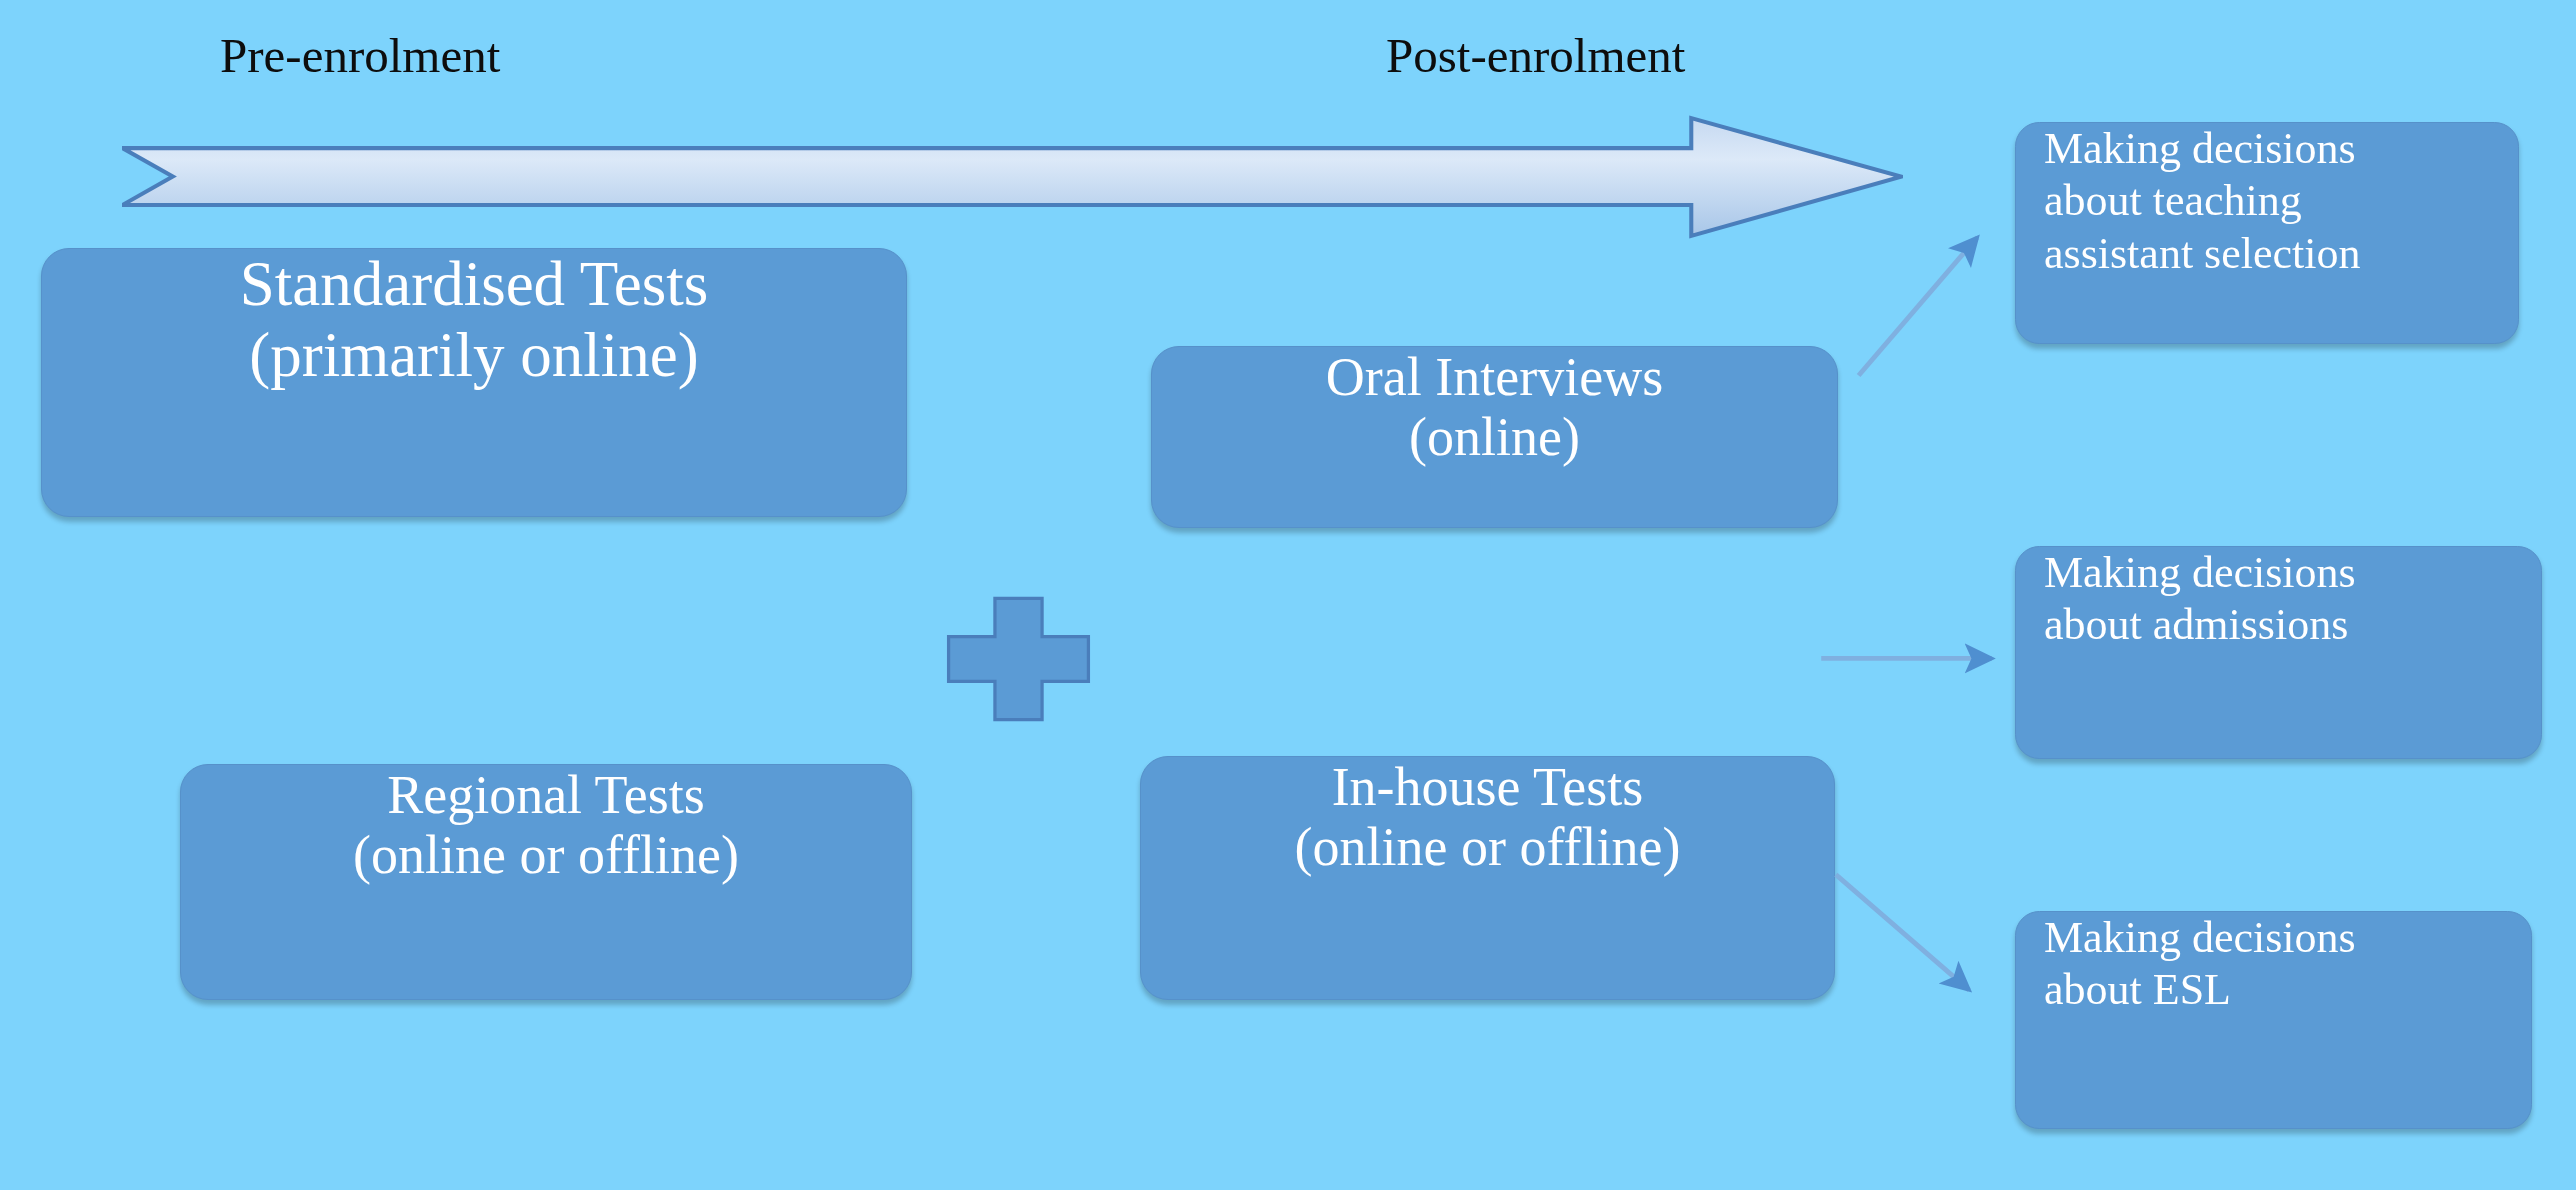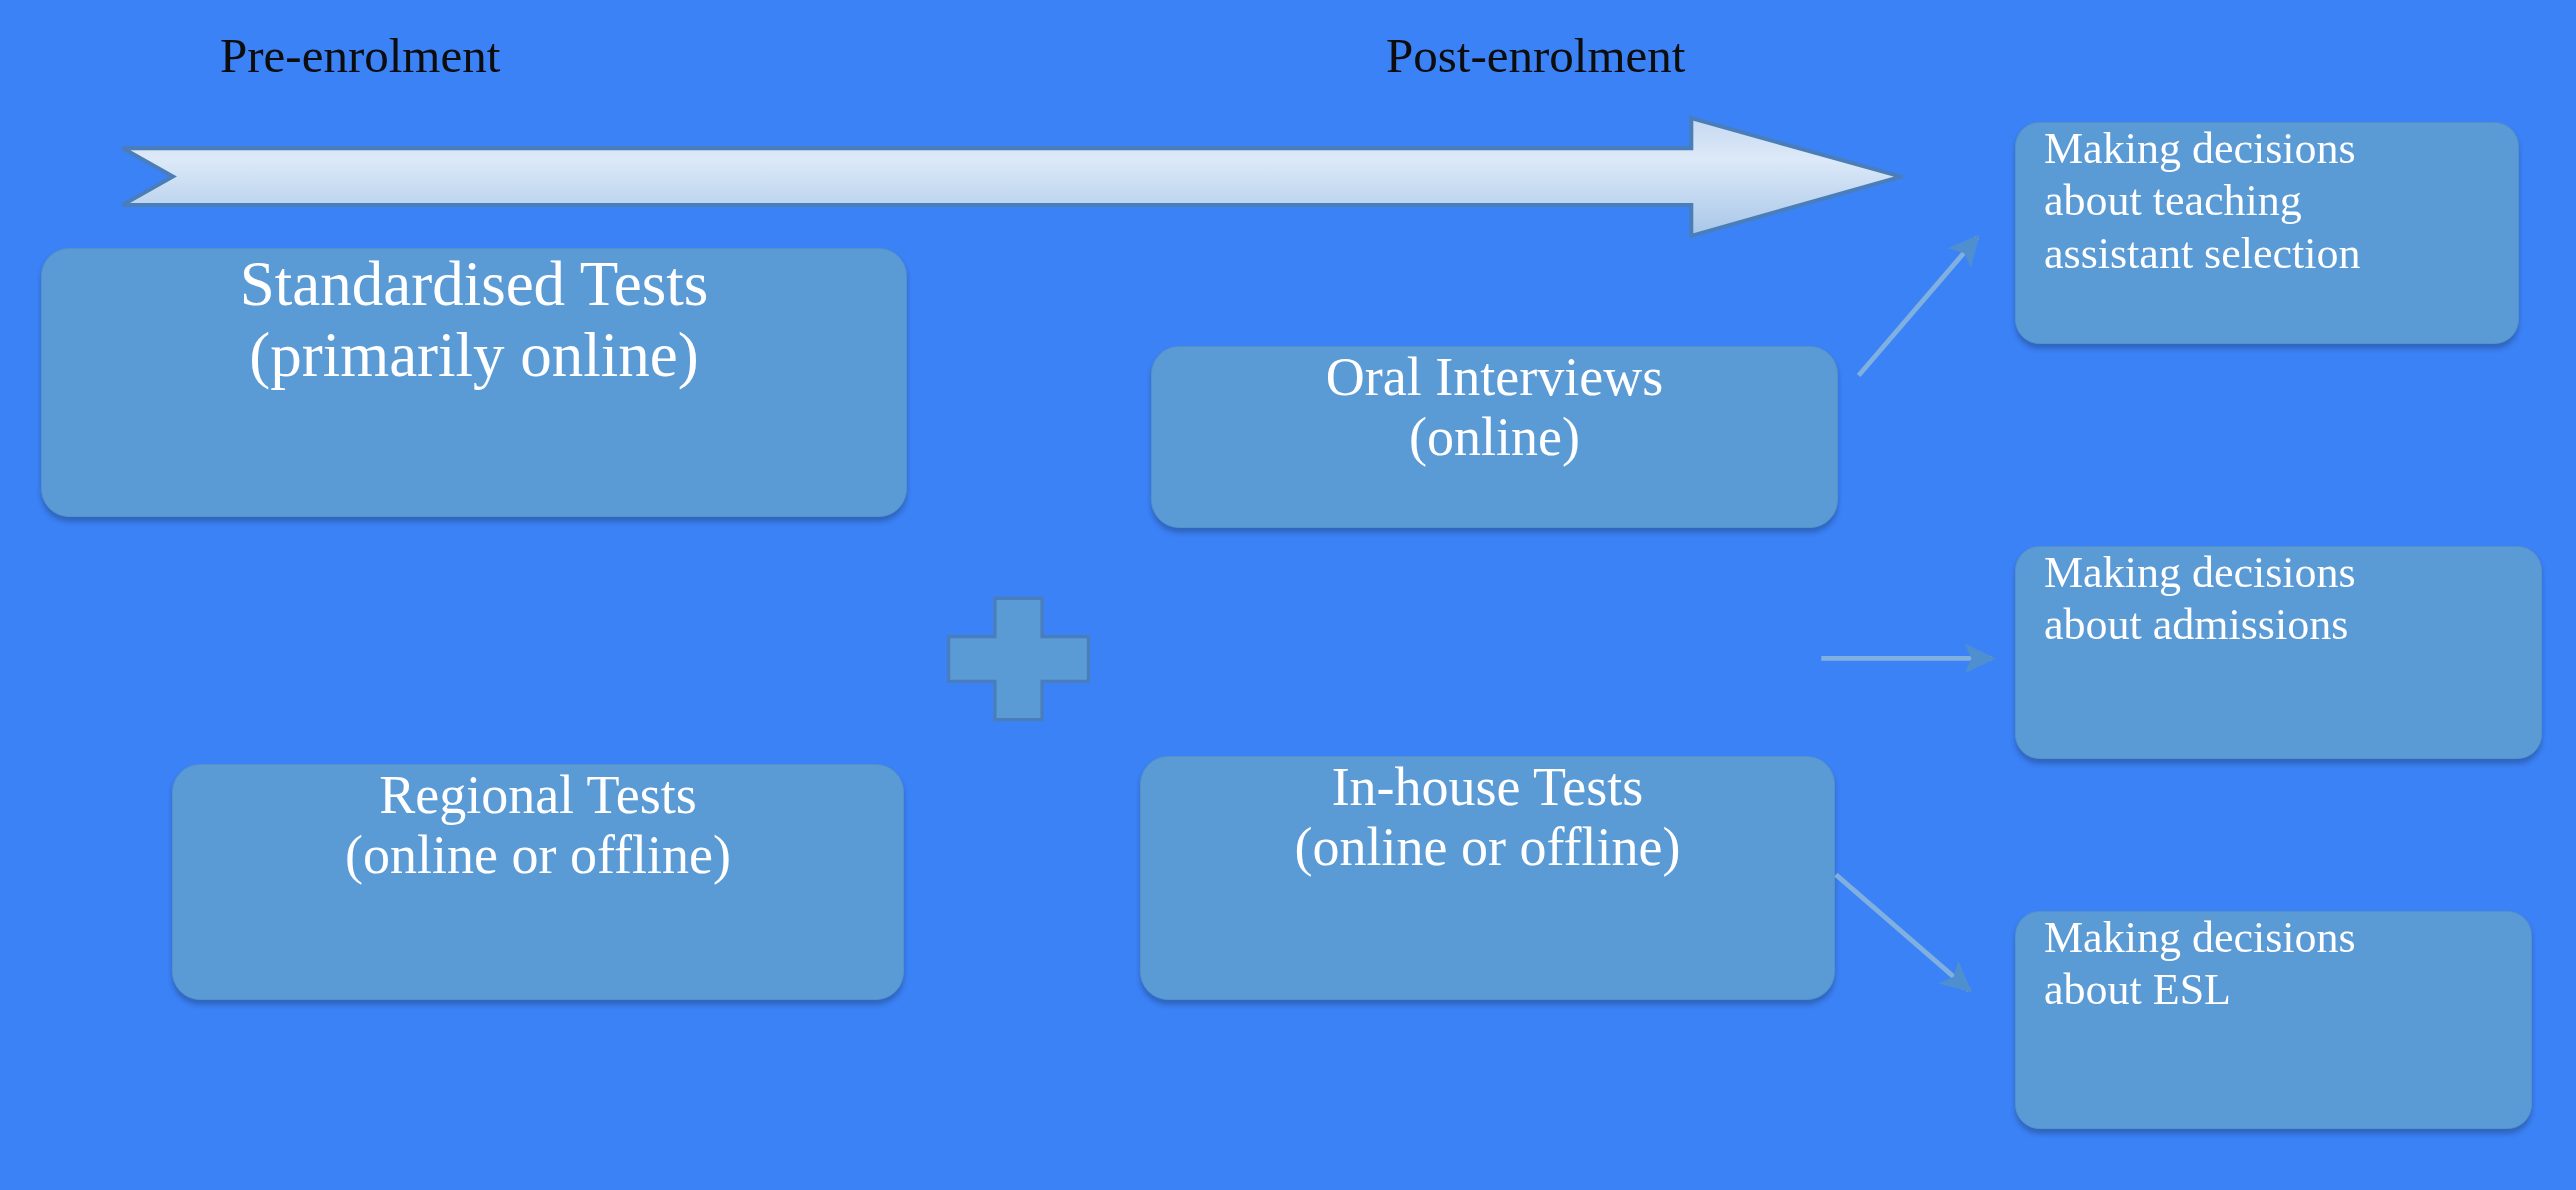--- a/index.html
+++ b/index.html
@@ -5,21 +5,21 @@
 <style>
   html, body {
     margin: 0;
     padding: 0;
     background: #ffffff;
   }
   #canvas {
     position: relative;
     width: 2576px;
     height: 1190px;
-    background: #3b82f6;
+    background: #7dd3fc;
     overflow: hidden;
     font-family: "Liberation Serif", "DejaVu Serif", serif;
   }
 
   
   .phase-label {
     position: absolute;
     color: #0d0d0d;
     font-family: "Liberation Serif", "DejaVu Serif", serif;
     font-size: 49px;
@@ -55,21 +55,21 @@
     box-shadow: 0 4.1px 5.7px rgba(0,0,0,0.22);
   }
   .box .txt { display: block; }
 
   
   #box-standardised {
     left: 41px;  top: 248px;  width: 866px; height: 269px;
     font-size: 63px;
   }
   #box-regional {
-    left: 172px; top: 764px;  width: 732px;  height: 236px;
+    left: 180px; top: 764px;  width: 732px;  height: 236px;
     font-size: 54px;
   }
   #box-oral {
     left: 1151px; top: 346px; width: 687px;  height: 182px;
     font-size: 54px;
   }
   #box-inhouse {
     left: 1140px; top: 756px; width: 695px;  height: 244px;
     font-size: 54px;
   }

